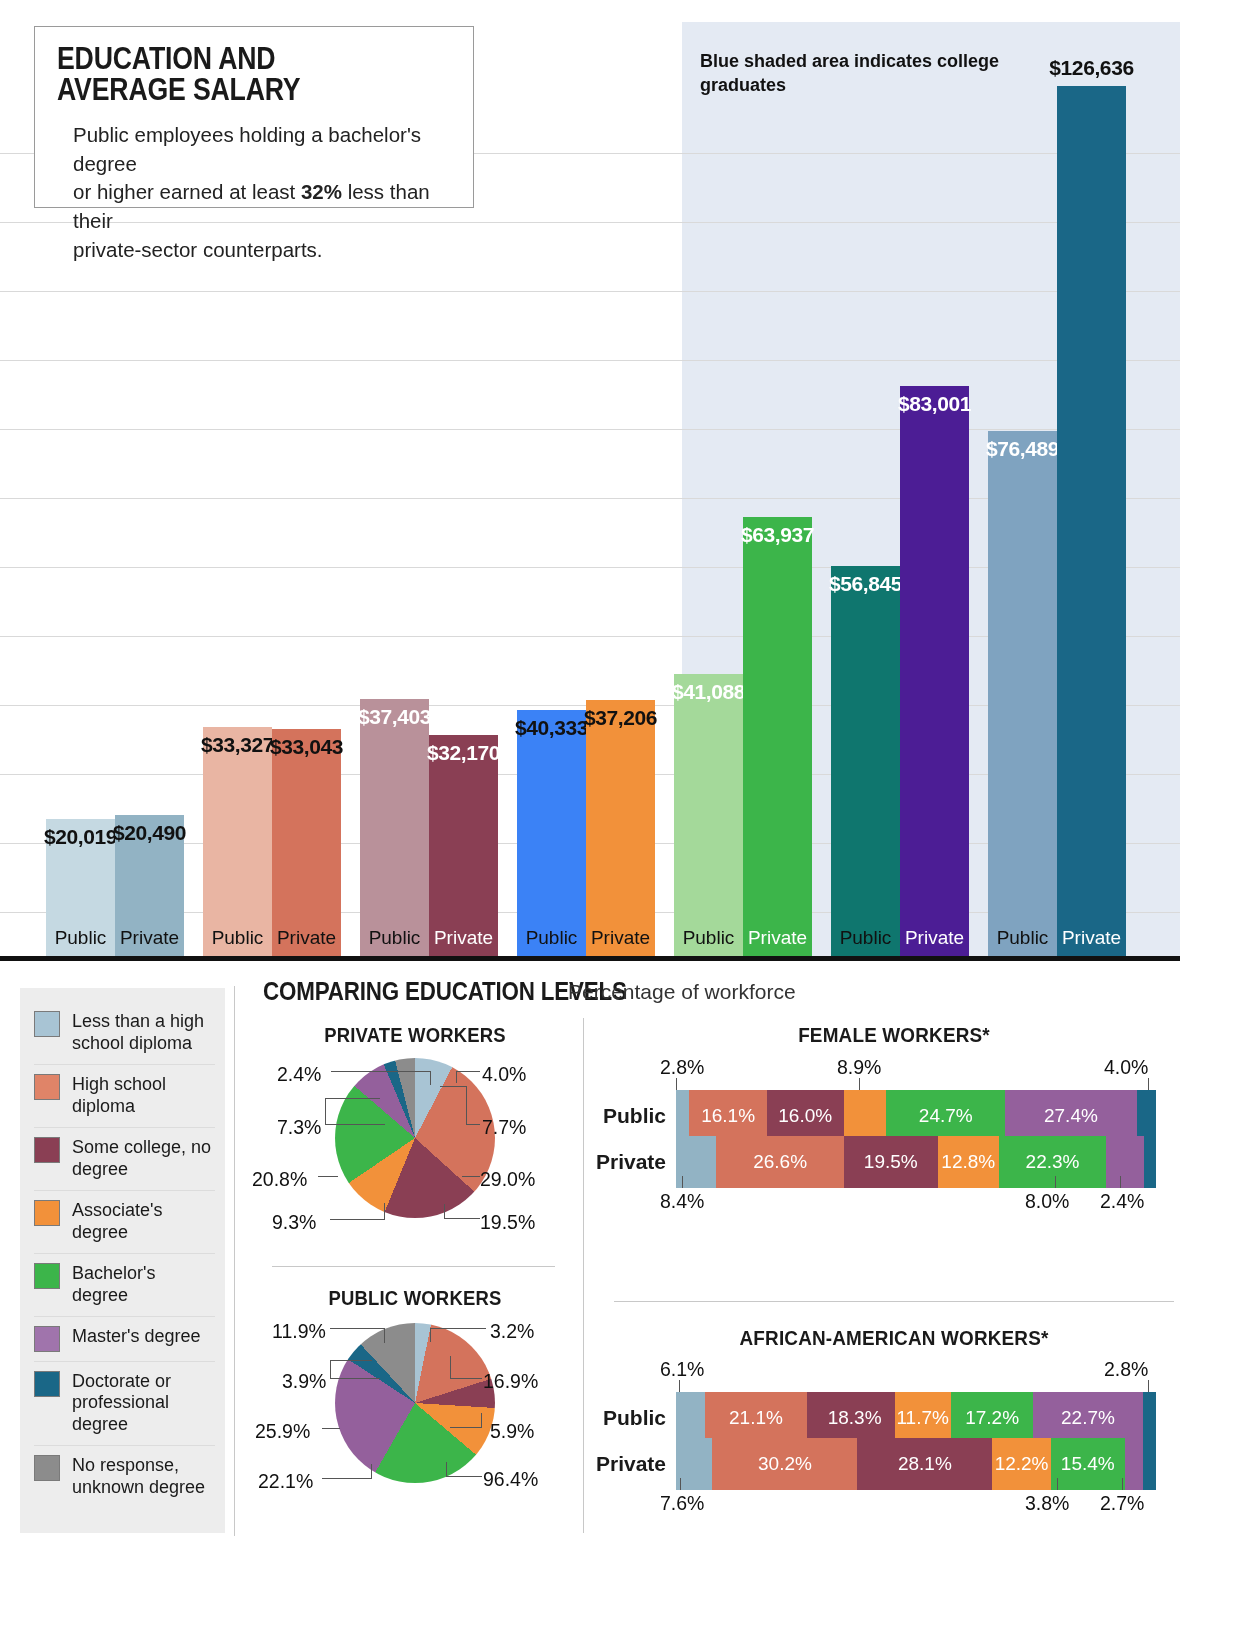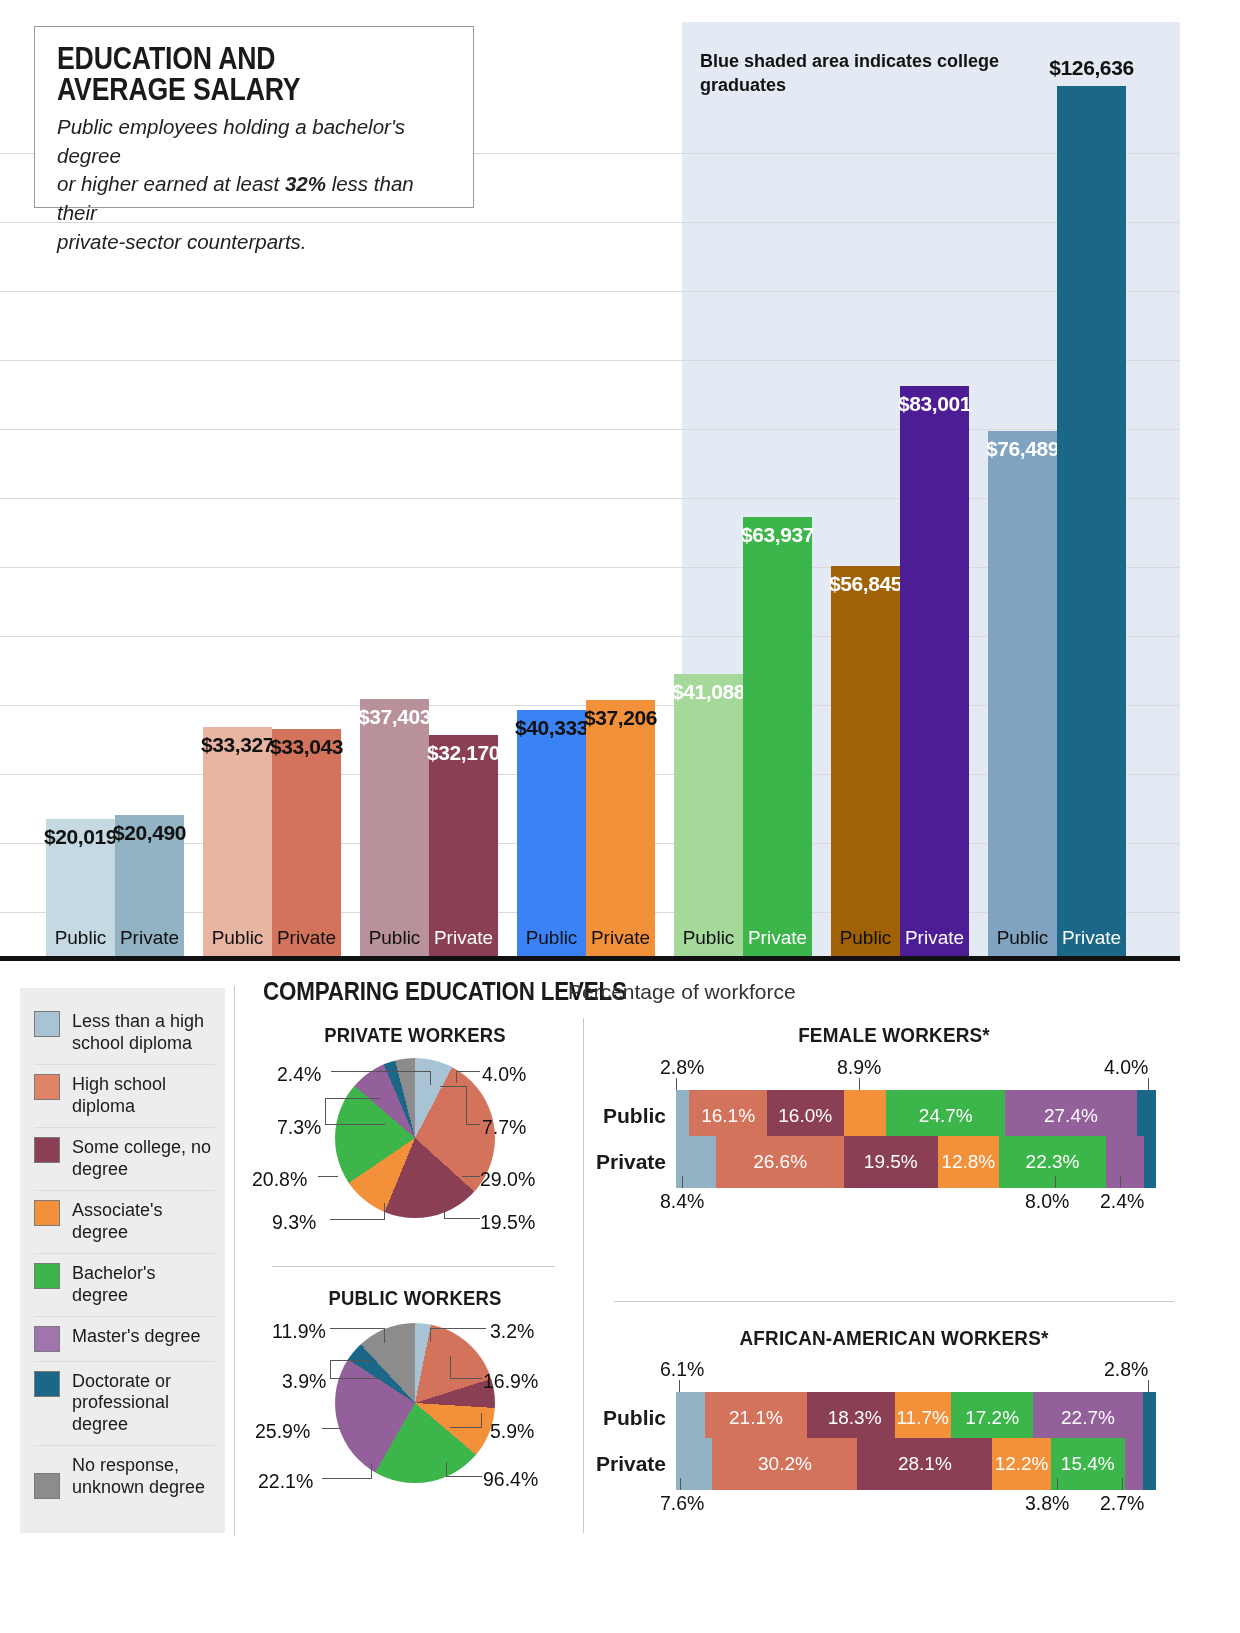--- a/index.html
+++ b/index.html
@@ -43,39 +43,39 @@
     position:absolute; left:34px; top:26px; width:440px; height:182px;
     background:#fff; border:1px solid #9a9a9a; padding:16px 20px 0 22px;
     z-index:5;
   }
   #callout h1 {
     margin:0 0 8px 0; font-size:31px; line-height:1.0;
     font-weight:bold; letter-spacing:-0.2px;
     font-family:"Liberation Sans", sans-serif;
     transform:scaleX(0.86); transform-origin:left center;
   }
-  #callout p { margin:0; font-size:20.5px; line-height:1.40; color:#222;font-style:italic; }
+  #callout p { margin:16px; font-size:20.5px; line-height:1.40; color:#222; }
   #callout p b { font-weight:bold; }
 
   
   #shade-note {
     position:absolute; left:700px; top:50px; width:300px;
     font-size:18px; font-weight:bold; line-height:1.32; color:#111; z-index:4;
   }
 
   
   #lower { position:relative; width:1240px; height:665px; }
 
   
   #legend {
     position:absolute; left:20px; top:20px; width:205px; height:545px;
     background:#ededed; padding:14px 10px 10px 14px;
   }
   .legend-item { display:flex; align-items:flex-start; padding:9px 0 9px 0; border-bottom:1px solid #dcdcdc; }
-  .legend-item:last-child { border-bottom:none;align-items:flex-end; }
+  .legend-item:last-child { border-bottom:none; }
   .legend-swatch { width:26px; height:26px; flex:0 0 26px; margin-right:12px; border:1px solid #7a7a7a; }
   .legend-label { font-size:18px; line-height:1.22; color:#1a1a1a; }
 
   #divider-v1 { position:absolute; left:234px; top:18px; width:1px; height:550px; background:#c8c8c8; }
   #divider-v2 { position:absolute; left:583px; top:50px; width:1px; height:515px; background:#c8c8c8; }
 
   #section-title {
     position:absolute; left:263px; top:993px; font-size:26px; font-weight:bold;
     letter-spacing:-0.2px; transform:scaleX(0.86); transform-origin:left center;
   }
@@ -151,21 +151,21 @@
           <span class="cat dark-txt">Private</span>
         </div>
         <div class="bar" style="position: absolute; left: 674px; bottom: 0px; width: 69px; height: 282px; background: rgb(164, 217, 154);">
           <span class="val inside light-txt">$41,088</span>
           <span class="cat dark-txt">Public</span>
         </div>
         <div class="bar" style="position: absolute; left: 743px; bottom: 0px; width: 69px; height: 439px; background: rgb(60, 181, 74);">
           <span class="val inside light-txt">$63,937</span>
           <span class="cat light-txt">Private</span>
         </div>
-        <div class="bar" style="position: absolute; left: 831px; bottom: 0px; width: 69px; height: 390px; background: #a16207;">
+        <div class="bar" style="position: absolute; left: 831px; bottom: 0px; width: 69px; height: 390px; background: #0f766e;">
           <span class="val inside light-txt">$56,845</span>
           <span class="cat dark-txt">Public</span>
         </div>
         <div class="bar" style="position: absolute; left: 900px; bottom: 0px; width: 69px; height: 570px; background: #4c1d95;">
           <span class="val inside light-txt">$83,001</span>
           <span class="cat light-txt">Private</span>
         </div>
         <div class="bar" style="position: absolute; left: 988px; bottom: 0px; width: 69px; height: 525px; background: rgb(127, 163, 192);">
           <span class="val inside light-txt">$76,489</span>
           <span class="cat dark-txt">Public</span>

